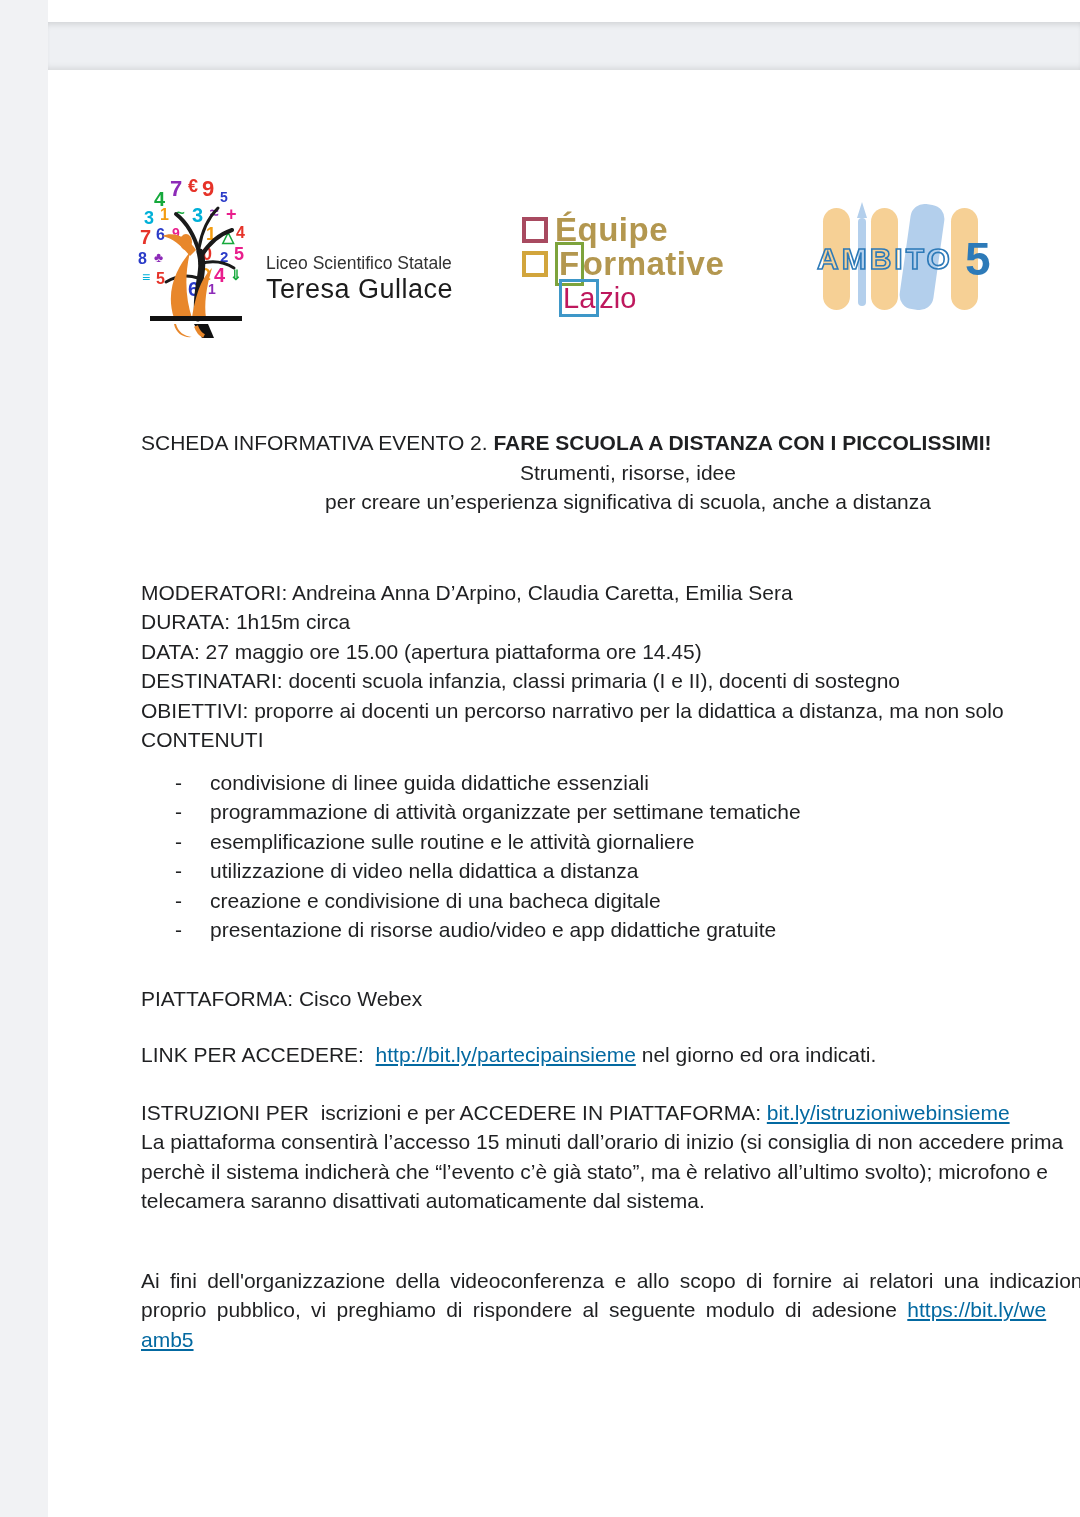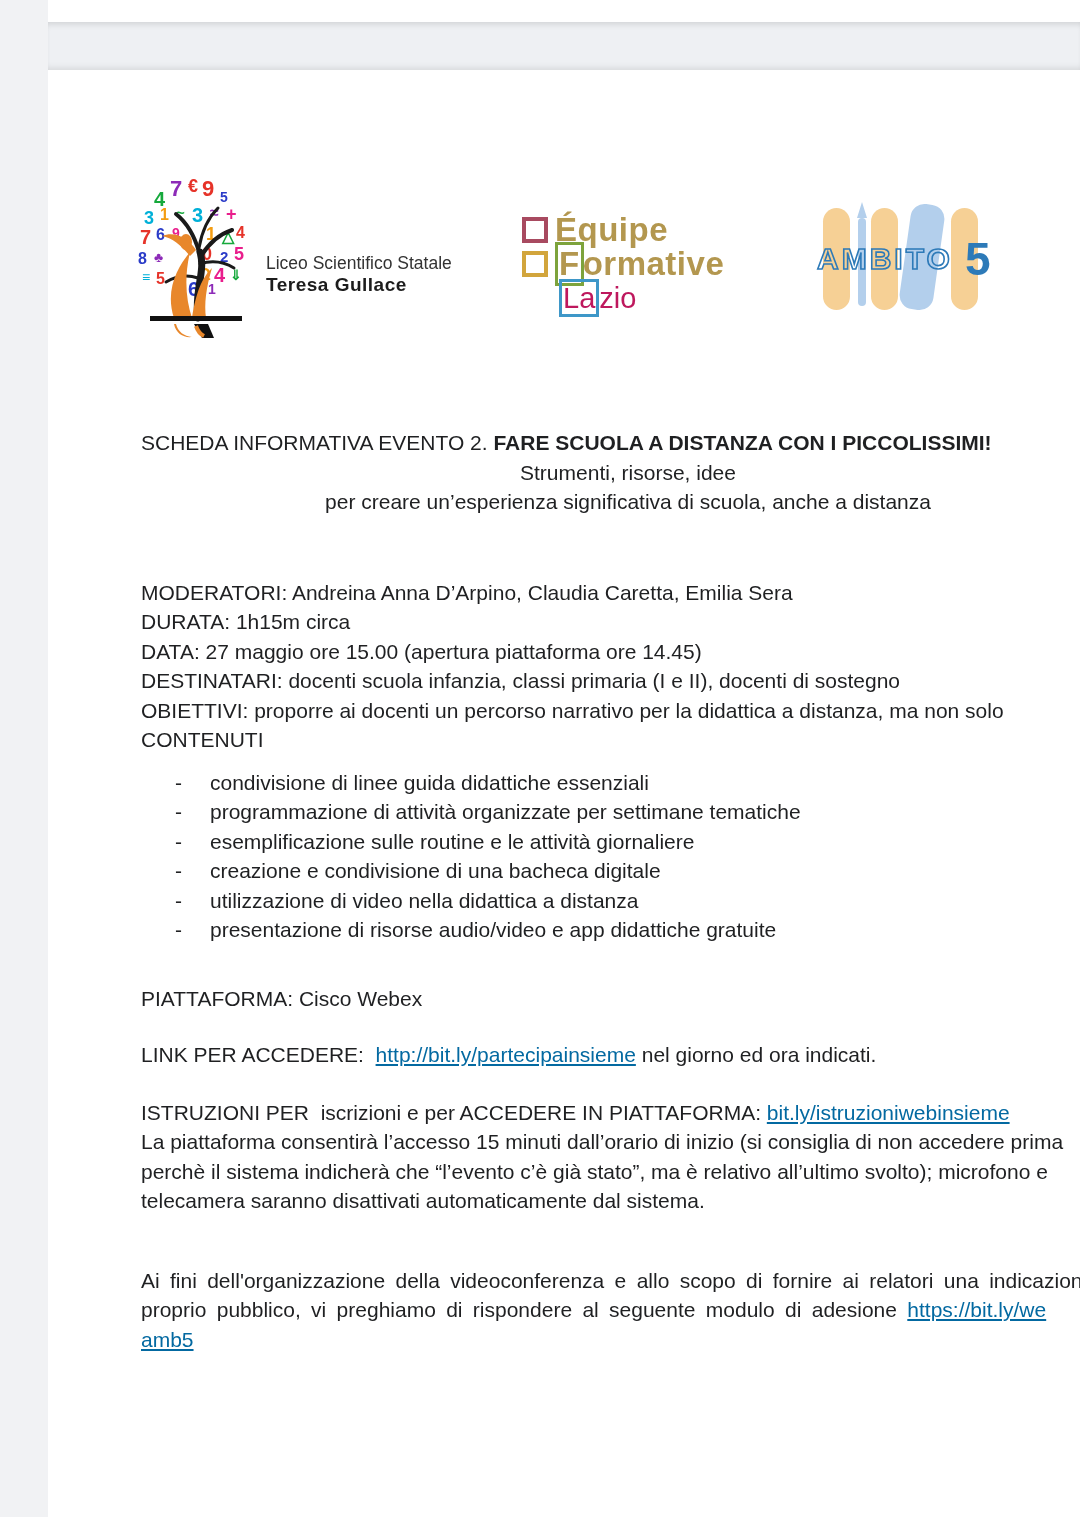--- a/index.html
+++ b/index.html
@@ -18,21 +18,21 @@
   .line{white-space:pre;font-size:21px;line-height:29.4px;}
   .abs{position:absolute;}
   .centered{text-align:center;width:974px;}
   .bold{font-weight:bold;}
   a.doclink{color:#0369a1;text-decoration:underline;cursor:pointer;}
   .just{word-spacing:4.5px;}
 
   
   .school-text{position:absolute;left:218px;top:183px;}
   .school-line1{font-size:17.5px;color:#333;}
-  .school-line2{font-size:19px;font-weight:bold;color:#1c1c1c;letter-spacing:0.5px;}
+  .school-line2{font-size:27px;font-weight:normal;color:#1c1c1c;letter-spacing:0.5px;}
 
   .equipe{position:absolute;left:474px;top:143px;width:290px;}
   .eq-row{display:flex;align-items:center;height:34px;}
   .eq-sq{width:26px;height:26px;border:4px solid;display:inline-block;margin-right:7px;box-sizing:border-box;}
   .eq-sq.red{border-color:#a84a60;}
   .eq-sq.gold{border-color:#d2a53c;}
   .eq-text{font-size:33px;font-weight:bold;color:#b3974f;letter-spacing:0.5px;}
   .eq-fbox{border:3px solid #7da33c;padding:0 1px;margin-right:-1px;}
   .eq-lazio{font-size:29px;font-weight:normal;color:#be185d;margin-left:37px;}
   .eq-labox{border:3px solid #3e97c8;padding:0 1px;}
@@ -161,22 +161,22 @@
       <div class="line">DATA: 27 maggio ore 15.00 (apertura piattaforma ore 14.45)</div>
       <div class="line">DESTINATARI: docenti scuola infanzia, classi primaria (I e II), docenti di sostegno</div>
       <div class="line">OBIETTIVI: proporre ai docenti un percorso narrativo per la didattica a distanza, ma non solo</div>
       <div class="line">CONTENUTI</div>
     </div>
 
     <div class="abs" style="top:698px;left:34px;">
       <div class="line"><span style="display:inline-block;width:35px;">-</span><span>condivisione di linee guida didattiche essenziali</span></div>
       <div class="line"><span style="display:inline-block;width:35px;">-</span><span>programmazione di attività organizzate per settimane tematiche</span></div>
       <div class="line"><span style="display:inline-block;width:35px;">-</span><span>esemplificazione sulle routine e le attività giornaliere</span></div>
+      <div class="line"><span style="display:inline-block;width:35px;">-</span><span>utilizzazione di video nella didattica a distanza</span></div>
       <div class="line"><span style="display:inline-block;width:35px;">-</span><span>creazione e condivisione di una bacheca digitale</span></div>
-      <div class="line"><span style="display:inline-block;width:35px;">-</span><span>utilizzazione di video nella didattica a distanza</span></div>
       <div class="line"><span style="display:inline-block;width:35px;">-</span><span>presentazione di risorse audio/video e app didattiche gratuite</span></div>
     </div>
 
     <div class="abs line" style="top:914px;left:0;">PIATTAFORMA: Cisco Webex</div>
 
     <div class="abs line" style="top:970px;left:0;"><span>LINK PER ACCEDERE:  </span><a class="doclink">http://bit.ly/partecipainsieme</a><span> nel giorno ed ora indicati.</span></div>
 
     <div class="abs" style="top:1028px;left:0;">
       <div class="line"><span>ISTRUZIONI PER  iscrizioni e per ACCEDERE IN PIATTAFORMA: </span><a class="doclink">bit.ly/istruzioniwebinsieme</a></div>
       <div class="line">La piattaforma consentirà l’accesso 15 minuti dall’orario di inizio (si consiglia di non accedere prima</div>

